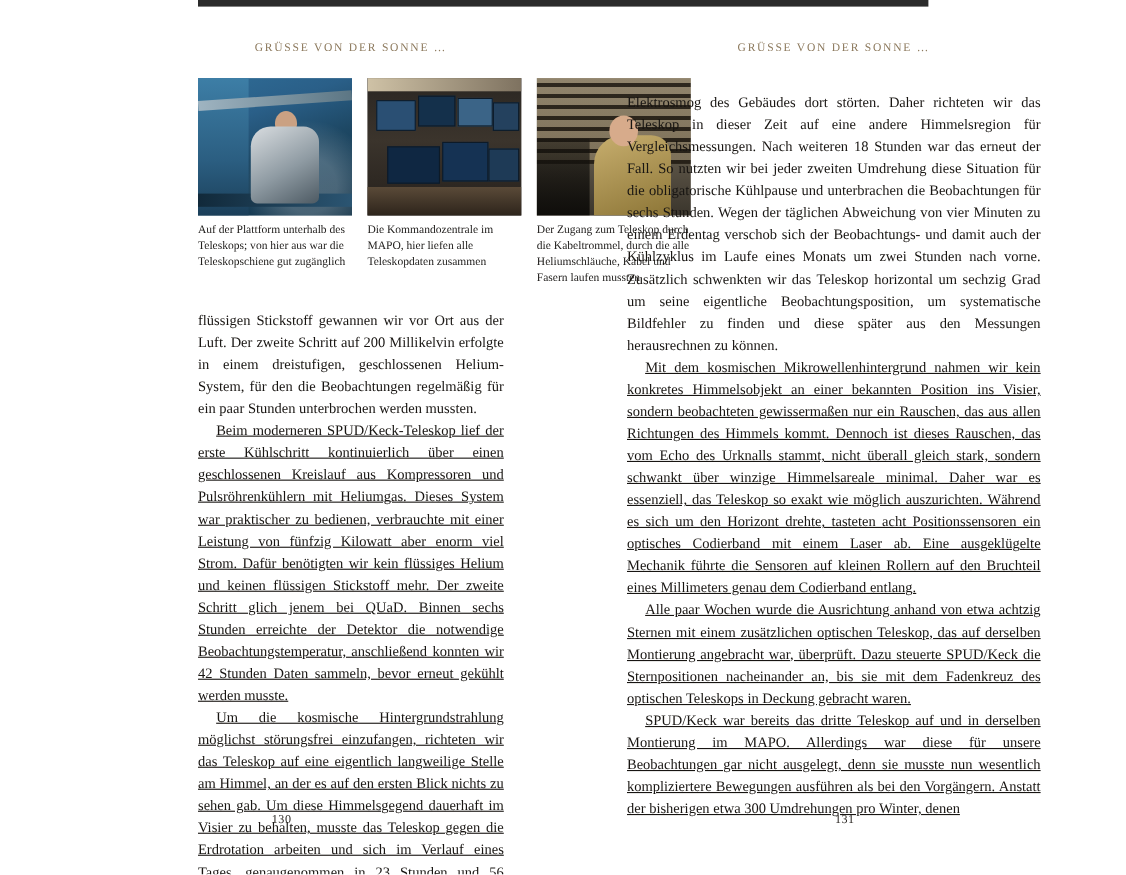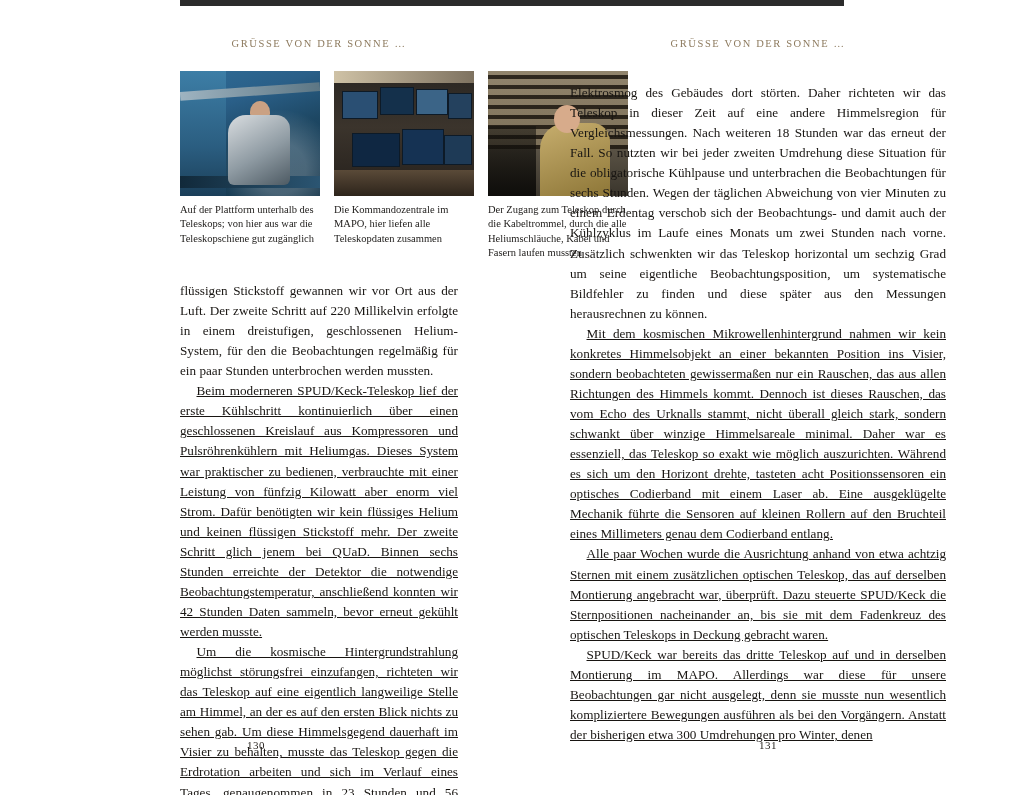--- a/index.html
+++ b/index.html
@@ -232,21 +232,21 @@
             <div class="dark"></div>
             <div class="body"></div>
             <div class="head"></div>
           </div>
           <div class="caption">Der Zugang zum Teleskop durch die Kabeltrommel, durch die alle Heliumschläuche, Kabel und Fasern laufen mussten</div>
         </div>
 
       </div>
 
       <div class="body-text">
-        <p>flüssigen Stickstoff gewannen wir vor Ort aus der Luft. Der zweite Schritt auf 220 Millikelvin erfolgte in einem dreistufigen, geschlossenen Helium-System, für den die Beobachtungen regelmäßig für ein paar Stunden unterbrochen werden mussten.</p>
+        <p>flüssigen Stickstoff gewannen wir vor Ort aus der Luft. Der zweite Schritt auf 200 Millikelvin erfolgte in einem dreistufigen, geschlossenen Helium-System, für den die Beobachtungen regelmäßig für ein paar Stunden unterbrochen werden mussten.</p>
         <p>Beim moderneren SPUD/Keck-Teleskop lief der erste Kühlschritt kontinuierlich über einen geschlossenen Kreislauf aus Kompressoren und Pulsröhrenkühlern mit Heliumgas. Dieses System war praktischer zu bedienen, verbrauchte mit einer Leistung von fünfzig Kilowatt aber enorm viel Strom. Dafür benötigten wir kein flüssiges Helium und keinen flüssigen Stickstoff mehr. Der zweite Schritt glich jenem bei QUaD. Binnen sechs Stunden erreichte der Detektor die notwendige Beobachtungstemperatur, anschließend konnten wir 42 Stunden Daten sammeln, bevor erneut gekühlt werden musste.</p>
         <p>Um die kosmische Hintergrundstrahlung möglichst störungsfrei einzufangen, richteten wir das Teleskop auf eine eigentlich langweilige Stelle am Himmel, an der es auf den ersten Blick nichts zu sehen gab. Um diese Himmelsgegend dauerhaft im Visier zu behalten, musste das Teleskop gegen die Erdrotation arbeiten und sich im Verlauf eines Tages, genaugenommen in 23 Stunden und 56 Minuten, einmal um sich selbst drehen.</p>
 
       </div>
 
       <div class="folio">130</div>
     </div>
 
     <div class="leaf leaf-right">
       <div class="running-head">GRÜSSE VON DER SONNE …</div>

